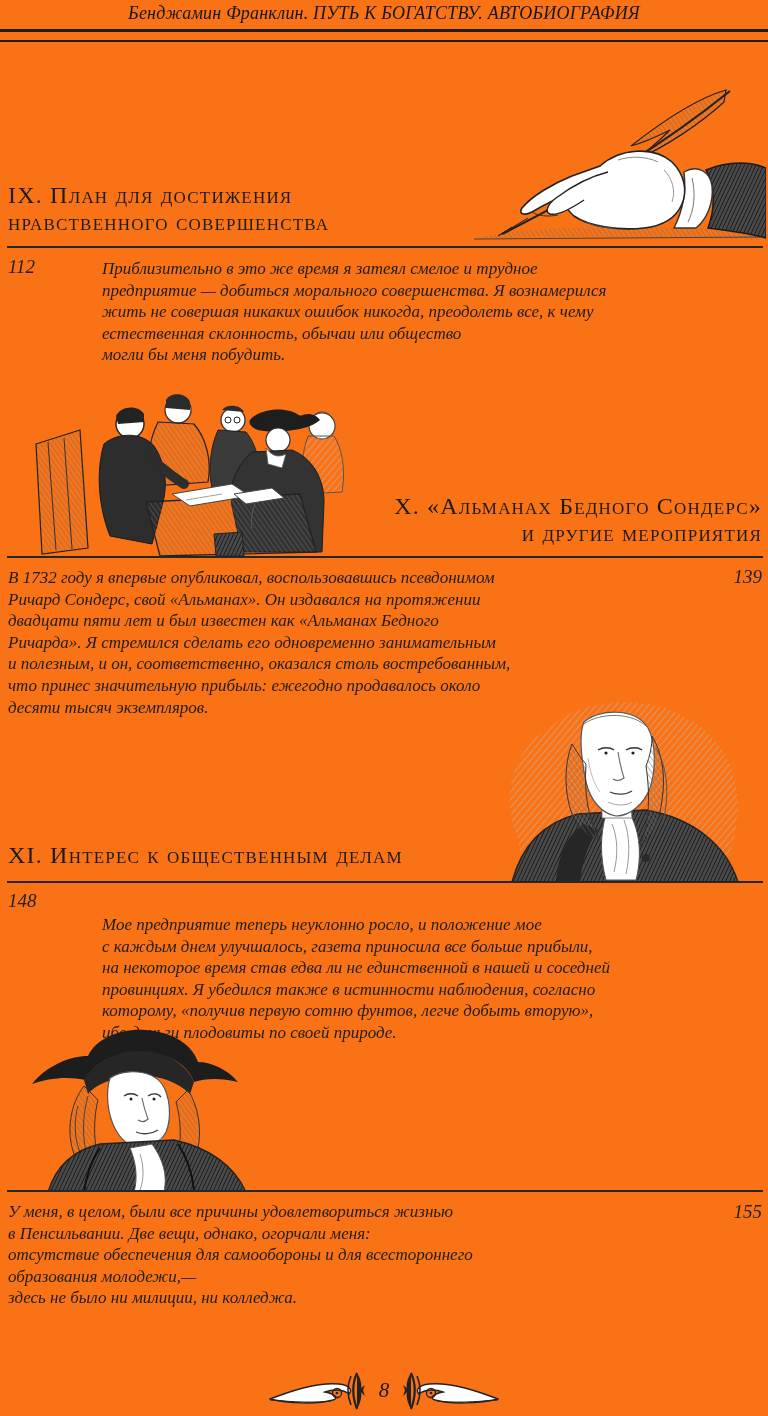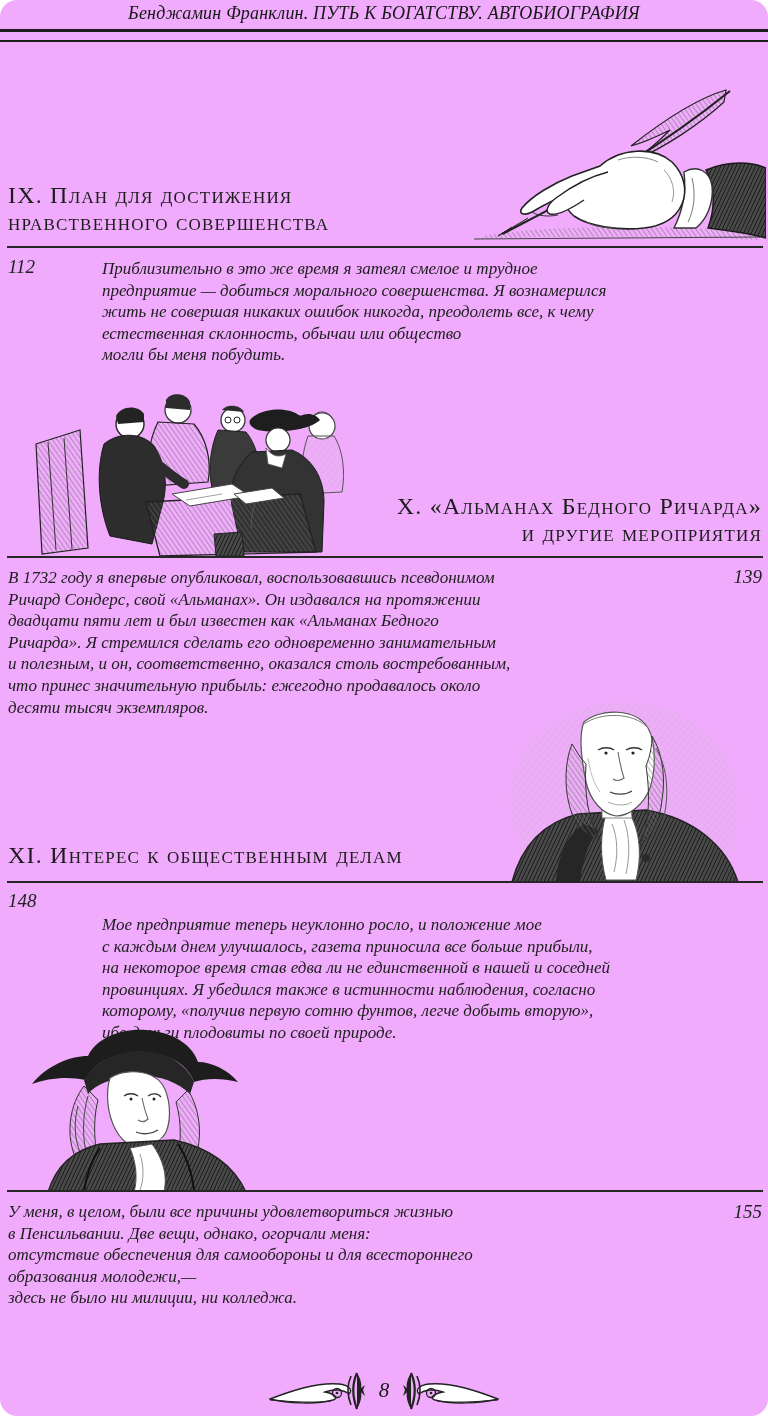--- a/index.html
+++ b/index.html
@@ -1,19 +1,19 @@
 <!DOCTYPE html>
 <html lang="ru"><head>
 <meta charset="utf-8">
 <style>
   html,body{margin:0;padding:0;background:#ffffff;}
   .page{
-    position:relative;width:768px;height:1416px;background:#f0abfc;
+    position:relative;width:768px;height:1416px;background:#f97316;
     font-family:"Liberation Serif","DejaVu Serif",serif;color:#1b1b1b;
-    overflow:hidden;margin:0 auto;border-radius:17px;
+    overflow:hidden;margin:0 auto;
   }
   .running-title{
     position:absolute;top:3px;left:0;right:0;text-align:center;
     font-style:italic;font-size:18px;letter-spacing:.2px;color:#161616;
   }
   .double-rule{
     position:absolute;top:29px;left:0;right:0;height:8px;
     border-top:3px solid #1d1d1d;border-bottom:2px solid #1d1d1d;
   }
   .chapter-title{
@@ -115,21 +115,21 @@
       <path d="M236,110 C228,120 224,134 226,146" stroke="#555" fill="none"></path>
       <path d="M240,66 C246,74 252,76 260,72 L256,86 L242,82 Z" fill="#fff" stroke="#555" stroke-width="0.8"></path>
       <path d="M120,120 L274,112 L290,170 L134,174 Z" fill="url(#ht-m)" stroke="#222" stroke-width="1.3"></path>
       <path d="M188,152 L216,150 L218,174 L190,174 Z" fill="url(#ht-d)" stroke="#222" stroke-width="1"></path>
       <path d="M146,112 L206,102 L224,114 L164,124 Z" fill="#fff" stroke="#444" stroke-width="1"></path>
       <path d="M160,118 L196,112" stroke="#888" stroke-width="0.8"></path>
       <path d="M208,112 L246,106 L258,116 L220,122 Z" fill="#fff" stroke="#444" stroke-width="1"></path>
     </svg>
   </div>
 
-  <div class="chapter-title right" style="right:6px;top:493px">X. «Альманах Бедного Ричарда»
+  <div class="chapter-title right" style="right:6px;top:493px">X. «Альманах Бедного Сондерс»
 и другие мероприятия</div>
   <div class="rule" style="top:556px"></div>
   <div class="excerpt" style="left:8px;top:567px;width:660px">В 1732 году я впервые опубликовал, воспользовавшись псевдонимом
 Ричард Сондерс, свой «Альманах». Он издавался на протяжении
 двадцати пяти лет и был известен как «Альманах Бедного
 Ричарда». Я стремился сделать его одновременно занимательным
 и полезным, и он, соответственно, оказался столь востребованным,
 что принес значительную прибыль: ежегодно продавалось около
 десяти тысяч экземпляров.</div>
   <div class="page-ref" style="right:6px;top:566px">139</div>

